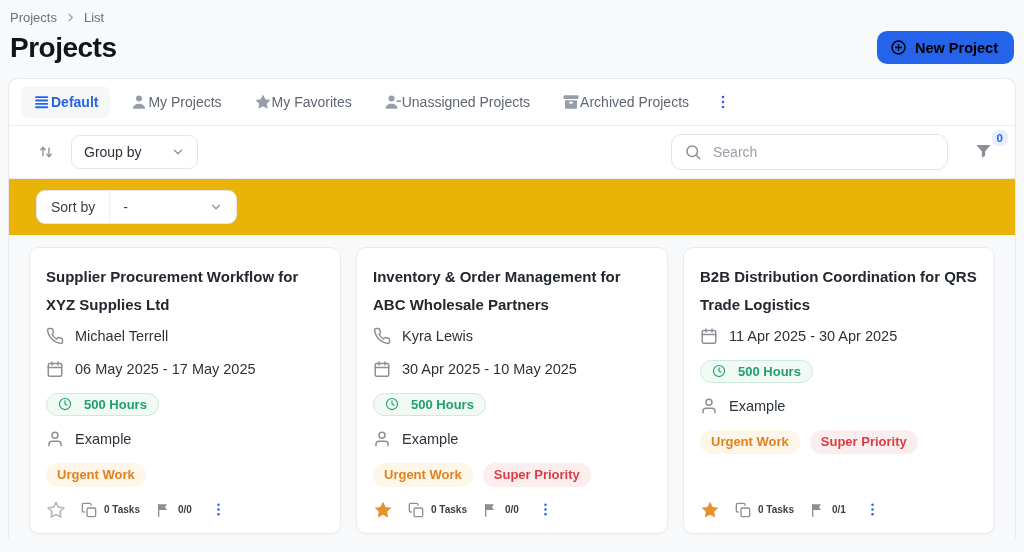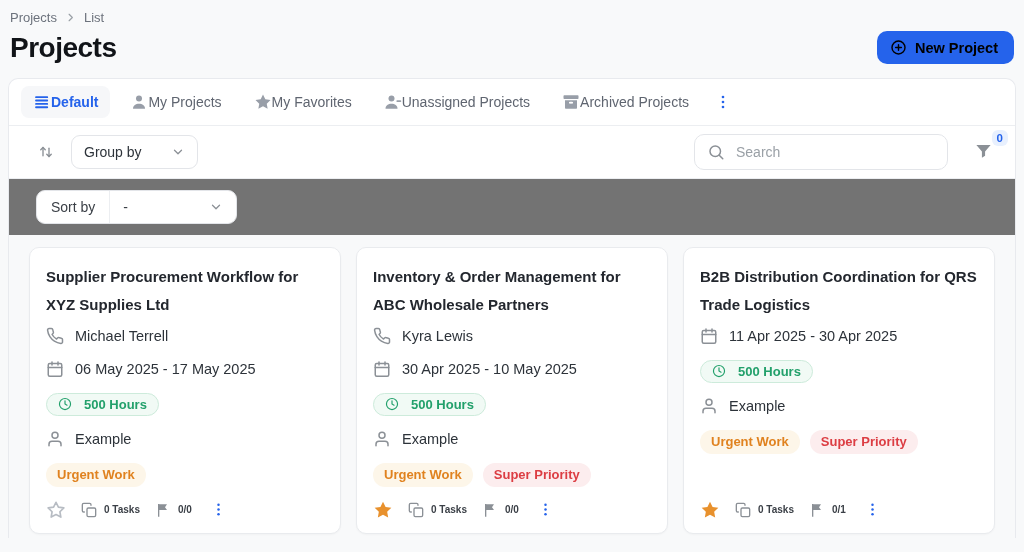--- a/index.html
+++ b/index.html
@@ -47,36 +47,36 @@
   .toolbar-left, .toolbar-right { display:flex; align-items:center; }
   .sort-arrows { color:#8b9096; margin-right:16px; cursor:pointer; }
   .select {
     display:flex; align-items:center; justify-content:space-between;
     width:127px; border:1px solid #e3e5e9; border-radius:9px;
     padding:8px 12px; font-size:14px; color:#2d333a; background:#fff; cursor:pointer;
   }
   .select .icon, .search .icon { color:#8b9096; }
   .select .icon svg { width:14px; height:14px; }
   .search {
-    display:flex; align-items:center; gap:9px; width:254px;
+    display:flex; align-items:center; gap:9px; width:277px;
     border:1px solid #e3e5e9; border-radius:10px; padding:8px 12px; background:#fff;
   }
   .search input { border:none; outline:none; width:100%; font-size:14px; font-family:inherit; color:#2d333a; background:transparent; }
   .search input::placeholder { color:#9aa0a6; }
   .filter-wrap { position:relative; margin-left:26px; cursor:pointer; }
   .filter-wrap .icon { color:#8b9096; }
   .filter-wrap .icon svg { width:19px; height:19px; }
   .filter-badge {
     position:absolute; top:-11px; right:-15px;
     background:#e8f0fe; color:var(--accent,#2563eb);
     font-size:11.5px; font-weight:600; line-height:16px;
     padding:0 5px; border-radius:6px;
   }
 
-  .subbar { background:#737373; padding:11px 20px 11px 27px; }
+  .subbar { background:#eab308; padding:11px 20px 11px 27px; }
   .sort-control { display:inline-flex; align-items:stretch; background:#fff; border:1px solid #e3e5e9; border-radius:9px; overflow:hidden; }
   .sort-label { padding:8px 14px; font-size:14px; color:#3a3f46; border-right:1px solid #eceef1; }
   .sort-value { display:flex; align-items:center; justify-content:space-between; width:126px; padding:8px 13px; font-size:14px; color:#3a3f46; cursor:pointer; }
   .sort-value .icon { color:#8b9096; }
   .sort-value .icon svg { width:14px; height:14px; }
 
   
   .cards { background:#f8f9fa; padding:12px 20px 18px 20px; display:grid; grid-template-columns:repeat(3,1fr); gap:15px; }
   .card {
     background:#fff; border:1px solid #e9ebee; border-radius:10px;

